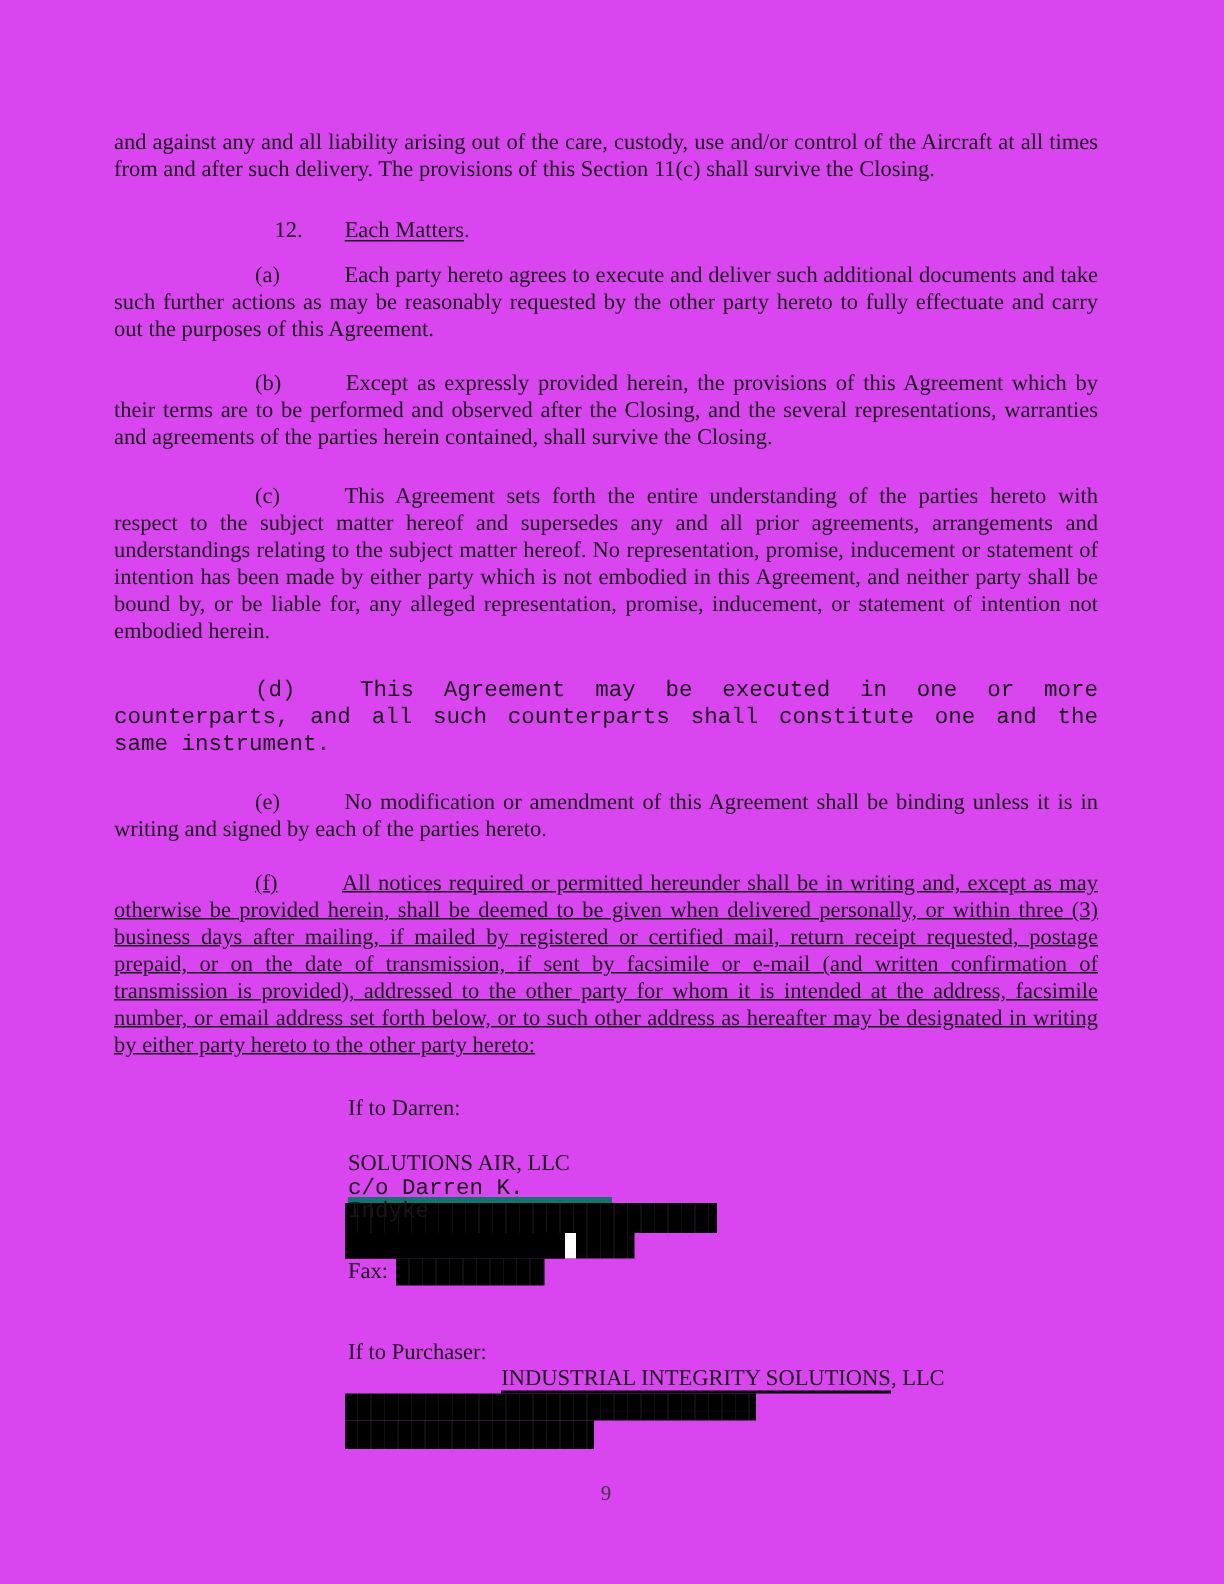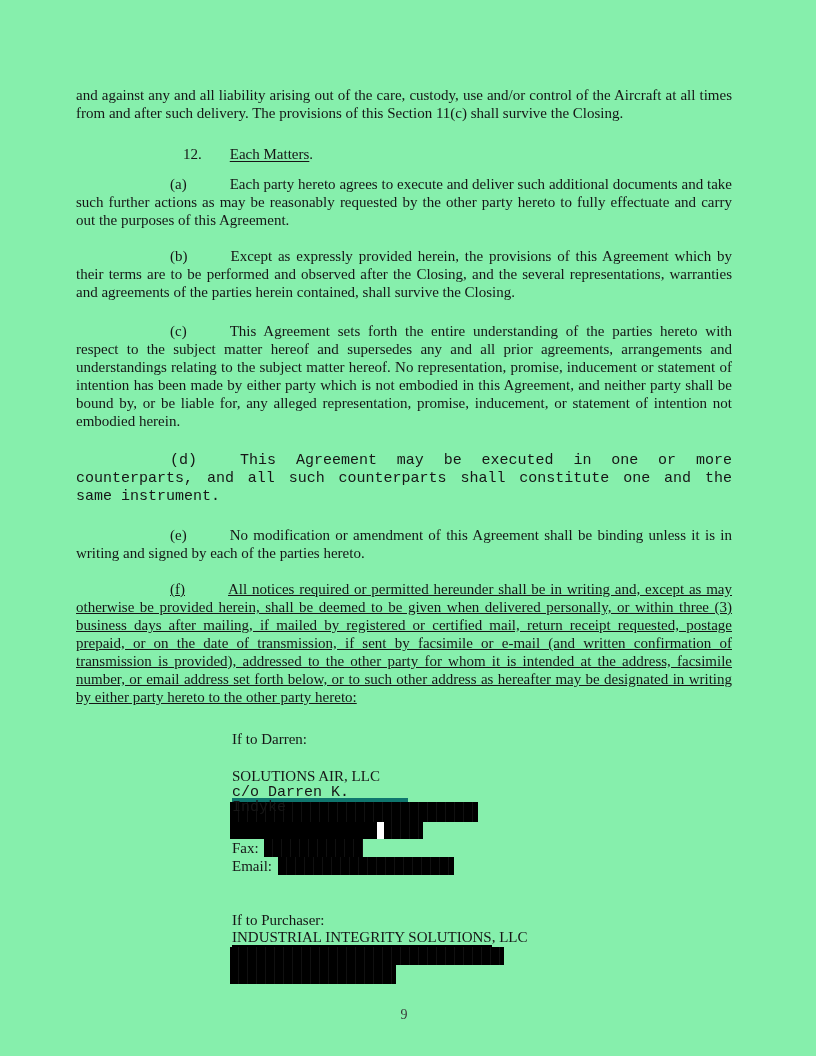--- a/index.html
+++ b/index.html
@@ -2,21 +2,21 @@
 <html><head>
 <meta charset="utf-8">
 <style>
   * { margin: 0; padding: 0; box-sizing: border-box; }
   html, body { background: #e8e8e8; }
   body { width: 816px; margin: 0 auto; font-family: "Liberation Serif", "DejaVu Serif", serif; }
   .page {
     position: relative;
     width: 816px;
     height: 1056px;
-    background: #86efac;
+    background: #d946ef;
     color: #161616;
     padding: 86px 84px 0 76px;
     font-size: 15px;
     line-height: 18px;
     overflow: hidden;
   }
   p.body { text-align: justify; }
   .p-intro    { margin-bottom: 23px; }
   .heading    { margin-left: 107px; margin-bottom: 12px; white-space: nowrap; }
   .tab-h      { display: inline-block; width: 28px; }
@@ -51,21 +51,21 @@
     background:
       linear-gradient(90deg, #000 0 147px, #fff 147px 154px, rgba(0,0,0,0) 154px),
       repeating-linear-gradient(90deg, #000 0 8px, #101010 8px 9px);
   }
   .row { display: flex; align-items: flex-end; height: 18px; }
   .inline-bar { height: 18px; margin-left: 0; }
   .fax-bar   { width: 99px;  margin-left: 5px; }
   .email-bar { width: 176px; margin-left: 6px; }
 
   .purchaser { margin-top: 36px; }
-  .company-line { height: 17px; line-height: 16px; white-space: nowrap; }
+  .company-line { height: 17px; line-height: 16px; white-space: nowrap; text-align: center; }
   .underl { border-bottom: 2px solid #000; padding-bottom: 0px; }
   .bar-p1 { width: 274px; height: 18px; margin-top: 1px; }
   .bar-p2 { width: 166px; height: 19px; }
 
   .pagenum {
     margin-top: 22px;
     width: 656px;
     text-align: center;
     color: #3a3a3a;
     font-size: 14px;
@@ -98,24 +98,20 @@
     <div class="line">If to Darren:</div>
     <div class="blank-line"></div>
     <div class="line">SOLUTIONS AIR, LLC</div>
     <div class="attn">c/o Darren K. Indyke</div>
     <div class="bar bar-s1"></div>
     <div class="bar bar-s2"></div>
     <div class="row">
       <span>Fax:</span>
       <span class="bar inline-bar fax-bar"></span>
     </div>
-    <div class="row">
-      <span>Email:</span>
-      <span class="bar inline-bar email-bar"></span>
-    </div>
   </div>
 
   <div class="notice-block purchaser">
     <div class="line">If to Purchaser:</div>
     <div class="company-line"><span class="underl">INDUSTRIAL INTEGRITY SOLUTIONS</span><span>, LLC</span></div>
     <div class="bar bar-p1"></div>
     <div class="bar bar-p2"></div>
   </div>
 
   <div class="pagenum">9</div>

